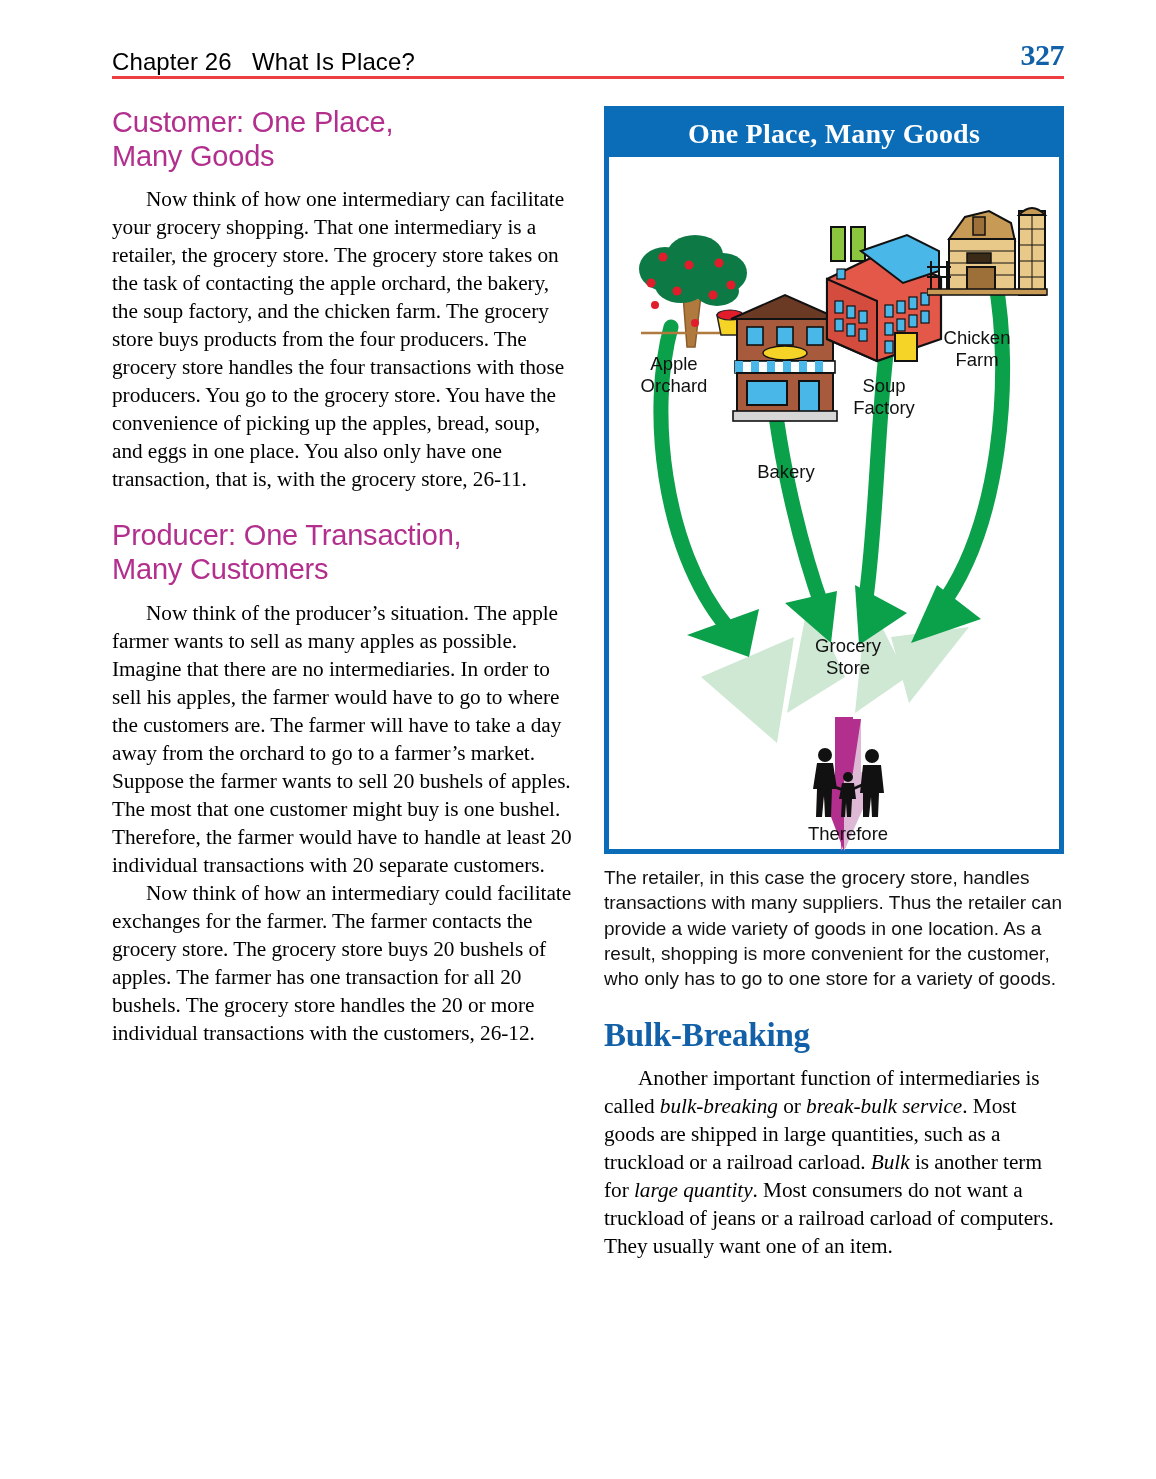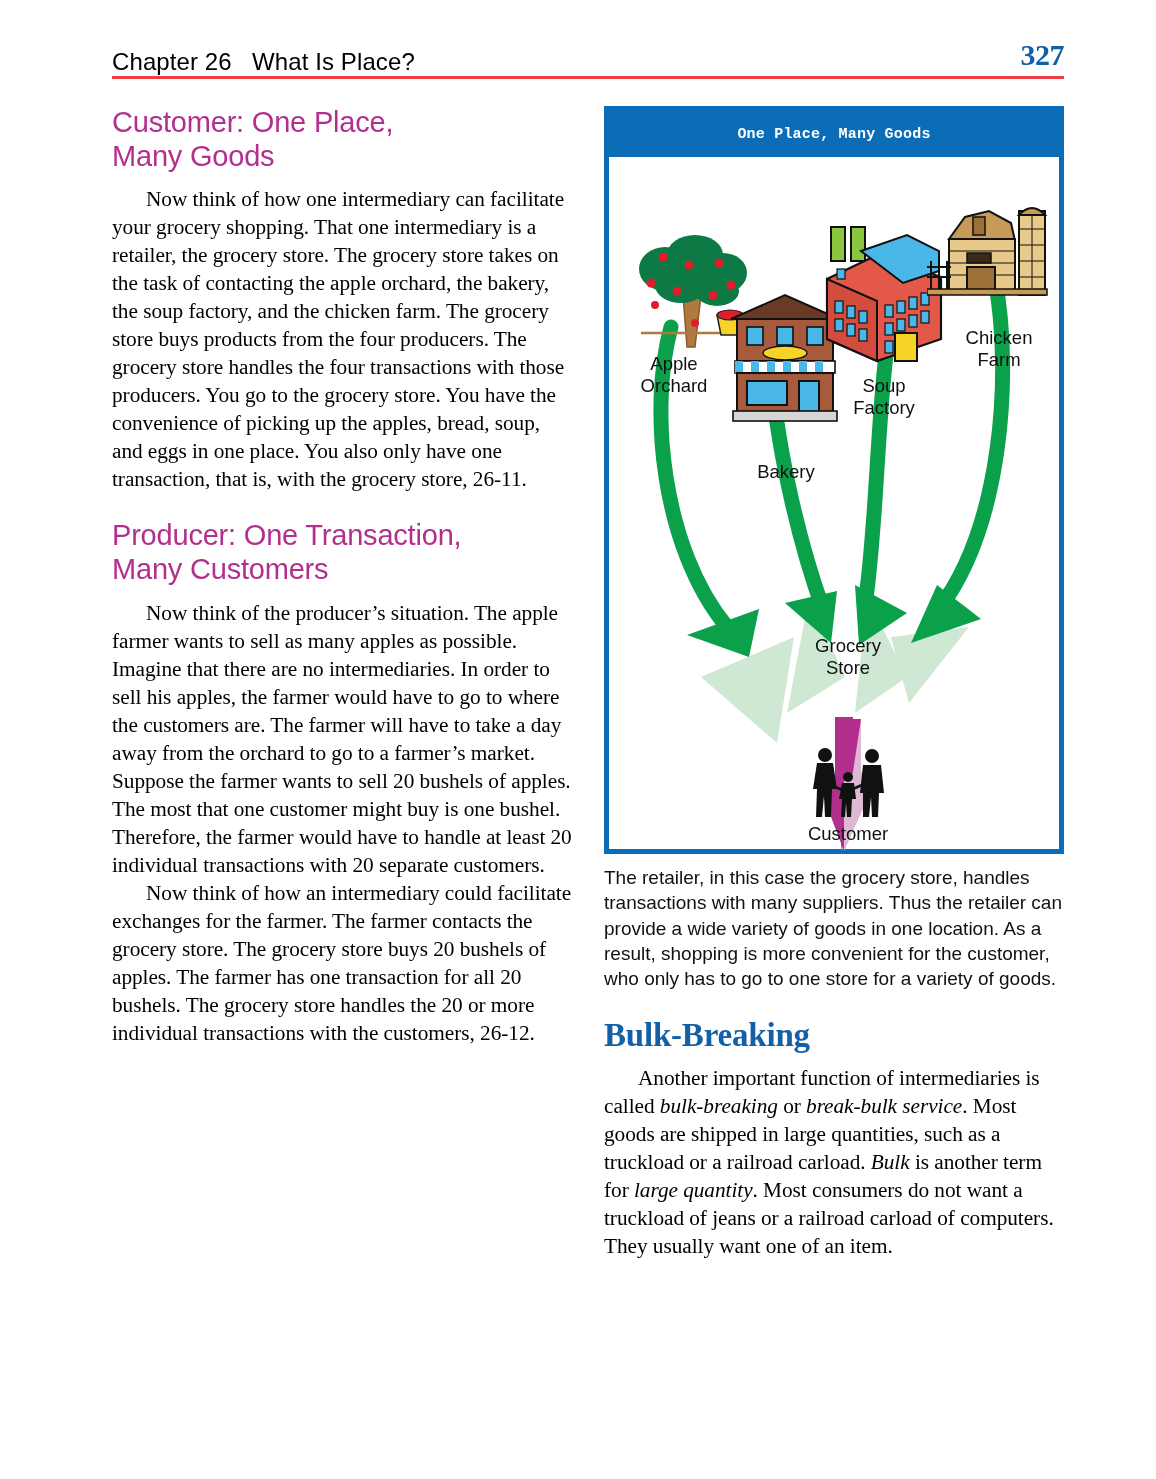--- a/index.html
+++ b/index.html
@@ -102,23 +102,23 @@
     width: 460px;
     height: 748px;
     box-sizing: border-box;
     border: 5px solid #0b6cb7;
     background: #ffffff;
   }
   #fig-title-bar {
     height: 46px;
     background: #0b6cb7;
     color: #ffffff;
-    font-family: Liberation Mono, monospace;
+    font-family: Liberation Serif, serif;
     font-weight: bold;
-    font-size: 15px;
+    font-size: 28px;
     display: flex;
     align-items: center;
     justify-content: center;
     letter-spacing: .2px;
   }
   #fig-canvas {
     position: relative;
     width: 100%;
     height: 696px;
   }
@@ -344,23 +344,23 @@
           <circle cx="67" cy="9" r="7"></circle>
           <path d="M58,18 L76,18 L79,46 L74,46 L73,70 L67,70 L66,50 L64,70 L58,70 L58,46 L55,46 Z"></path>
           <path d="M28,38 L40,42 L40,45 L28,41 Z"></path>
           <path d="M49,40 L58,36 L58,39 L49,43 Z"></path>
         </g>
       </svg>
 
       <div class="fig-label" style="left:6px;top:196px;width:118px">Apple<br>Orchard</div>
       <div class="fig-label" style="left:114px;top:304px;width:126px">Bakery</div>
       <div class="fig-label" style="left:212px;top:218px;width:126px">Soup<br>Factory</div>
-      <div class="fig-label" style="left:328px;top:170px;width:124px">Chicken<br>Farm</div>
+      <div class="fig-label" style="left:306px;top:170px;width:124px">Chicken<br>Farm</div>
       <div class="fig-label" style="left:176px;top:478px;width:126px">Grocery<br>Store</div>
-      <div class="fig-label" style="left:176px;top:666px;width:126px">Customer</div>
+      <div class="fig-label" style="left:176px;top:666px;width:126px">Therefore</div>
     </div>
   </div>
 
   <div id="caption-block">
     <div id="caption-text">The retailer, in this case the grocery store, handles transactions with many suppliers. Thus the retailer can provide a wide variety of goods in one location. As a result, shopping is more convenient for the customer, who only has to go to one store for a variety of goods.</div>
   </div>
 
   <h2 class="h-blue">Bulk-Breaking</h2>
   <p class="body indent" id="bulk-paragraph"><span>Another important function of intermediaries is called </span><em>bulk-breaking</em><span> or </span><em>break-bulk service</em><span>. Most goods are shipped in large quantities, such as a truckload or a railroad carload. </span><em>Bulk</em><span> is another term for </span><em>large quantity</em><span>. Most consumers do not want a truckload of jeans or a railroad carload of computers. They usually want one of an item.</span></p>
 </div>

